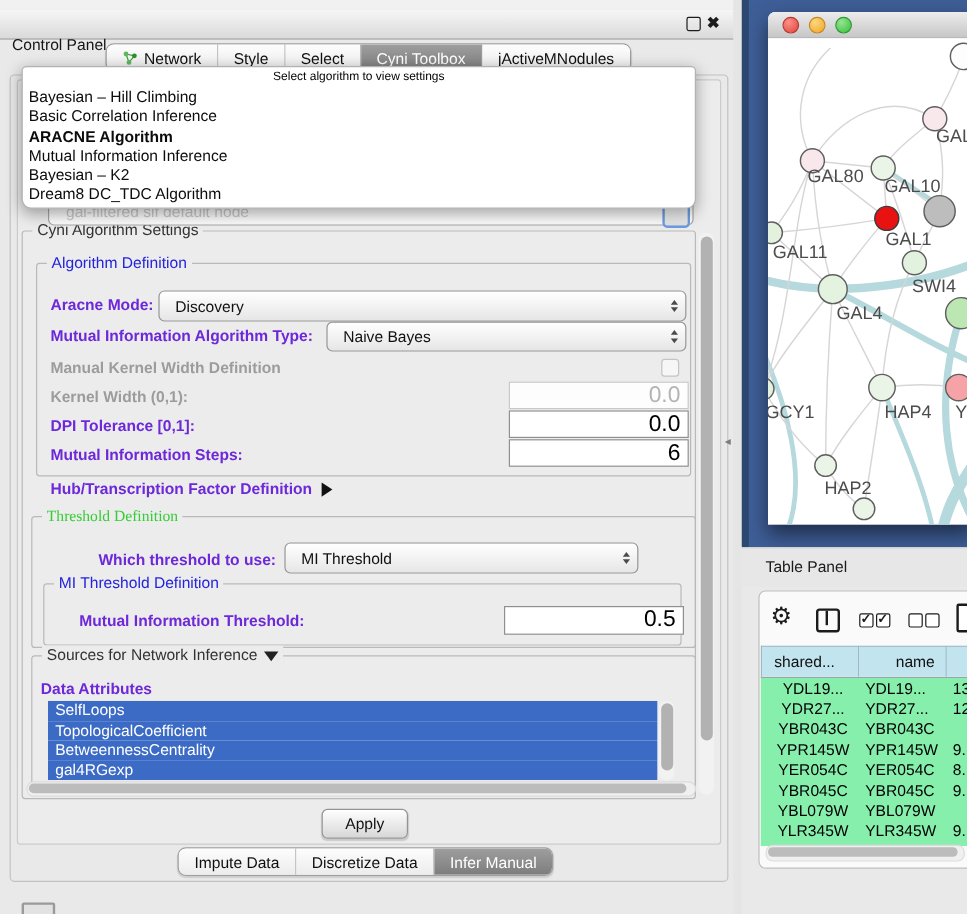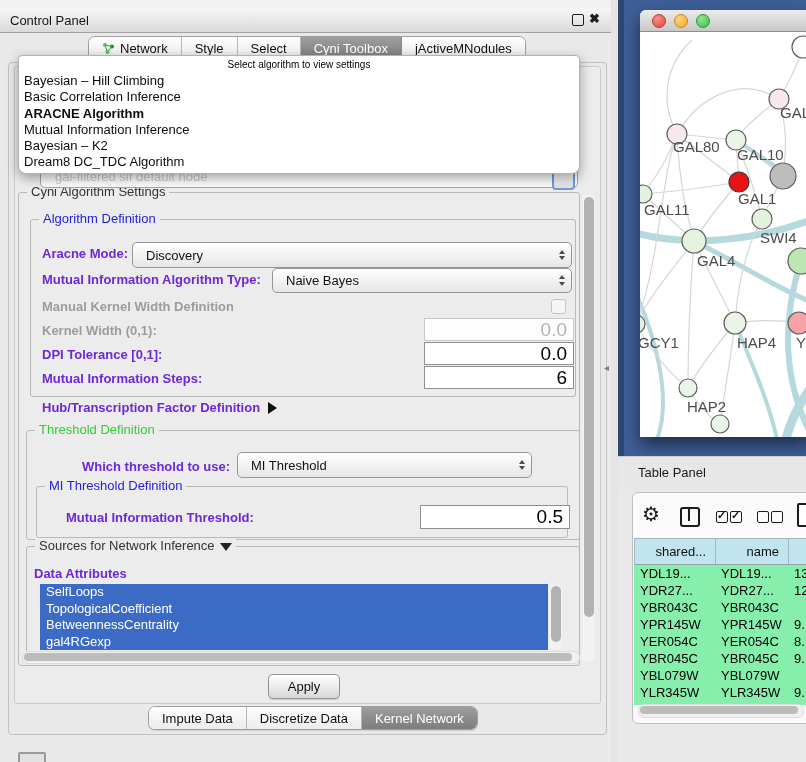--- a/index.html
+++ b/index.html
@@ -4,21 +4,21 @@
 <style>
   html,body{margin:0;padding:0;background:#e9e9e9;}
   .screen{position:relative;width:806px;height:762px;background:#e9e9e9;overflow:hidden;
           font-family:"Liberation Sans",sans-serif;-webkit-font-smoothing:antialiased;}
   .abs{position:absolute;}
 
   
   .top-strip{left:0;top:0;width:612px;height:8px;background:#f1f1f1;border-bottom:1px solid #e0e0e0;}
   .cp-titlebar{left:0;top:8px;width:612px;height:24px;background:linear-gradient(#f6f6f6,#dadada);
                border-bottom:1px solid #a2a2a2;}
-  .cp-title{left:10px;top:13px;font-size:13px;color:#161616;}
+  .cp-title{left:10px;top:30px;font-size:13px;color:#161616;}
   .wbtn-float{left:572px;top:14px;width:10px;height:10px;border:1.6px solid #1c1c1c;border-radius:2px;background:transparent;}
   .wbtn-close{left:589px;top:11px;font-size:13px;font-weight:bold;color:#1c1c1c;}
 
   .tabbar{display:flex;height:22px;border:1px solid #9f9f9f;border-radius:7px;overflow:hidden;
           background:#fafafa;box-shadow:0 1px 1px rgba(0,0,0,.12);}
   #topTabs{left:88px;top:36px;}
   #bottomTabs{left:148px;top:706px;}
   .tab{display:flex;align-items:center;gap:5px;padding:0 13px;font-size:13px;color:#101010;
        border-right:1px solid #b8b8b8;background:linear-gradient(#fdfdfd,#ececec);white-space:nowrap;}
   .tab:last-child{border-right:none;}
@@ -106,21 +106,21 @@
   .cbx.on::after{content:"✓";position:absolute;left:0px;top:-3px;font-size:11px;font-weight:bold;color:#1b1b1b;}
   .ico-page{left:797px;top:503px;width:16px;height:20px;border:2px solid #1b1b1b;border-radius:2px;background:#fff;}
 
   .thead{left:634px;top:538px;width:172px;height:26px;display:flex;overflow:hidden;border-left:1px solid #9fb9c3;border-bottom:1px solid #97a6ad;}
   .th{background:#c2e4ef;border-right:1px solid #9fb9c3;border-top:1px solid #9fb9c3;font-size:13px;color:#111;
       line-height:25px;text-align:right;padding-right:9px;box-sizing:border-box;flex:none;white-space:nowrap;overflow:hidden;}
   .tbody{left:634px;top:565px;width:172px;height:140px;overflow:hidden;background:#86efac;}
   .tr{display:flex;height:17px;}
   .td{font-size:13px;color:#000;line-height:17px;flex:none;white-space:nowrap;overflow:hidden;
       padding-left:6px;box-sizing:border-box;}
-  .col0{width:81px;} .col1{width:73px;} .col2{width:62px;}
+  .col0{width:81px;text-align:center;} .col1{width:73px;} .col2{width:62px;}
   .tp-hscroll{left:638px;top:704px;width:164px;height:12px;}
   .tp-hthumb{left:640px;top:706px;width:158px;height:8px;}
 
   .divider{left:611px;top:0;width:7px;height:762px;background:#e5e5e5;}
   .split-arrow{left:604px;top:362px;font-size:10px;color:#7d7d7d;}
   .corner-box{left:18px;top:752px;width:24px;height:16px;border:2px solid #9a9a9a;border-radius:2px;background:#e2e2e2;}
 </style>
 </head>
 <body>
 
@@ -217,21 +217,21 @@
   <div class="abs field" style="left:424px;top:342px;width:142px;height:21px;">0.0</div>
 
   <div class="abs lbl" style="left:42px;top:371px;">Mutual Information Steps:</div>
   <div class="abs field" style="left:424px;top:366px;width:142px;height:21px;">6</div>
 
   <div class="abs" style="left:42px;top:400px;display:flex;align-items:center;gap:8px;justify-content:space-between;">
     <span class="lbl">Hub/Transcription Factor Definition</span>
     <span class="tri-right"></span>
   </div>
 
-  <div class="abs grp" style="left:26px;top:430px;width:552px;height:108px;">
+  <div class="abs grp" style="left:26px;top:430px;width:552px;height:108px;font-family:Liberation Serif, serif;">
     <span class="grp-title t-green">Threshold Definition</span>
   </div>
 
   <div class="abs lbl" style="left:82px;top:459px;">Which threshold to use:</div>
   <div class="abs combo" style="left:237px;top:452px;width:293px;height:24px;">
     <span class="cv">MI Threshold</span>
     <span class="stepper">
         <i class="up"></i>
         <i class="dn"></i>
       </span>
@@ -265,21 +265,21 @@
   <div class="abs apply-btn">Apply</div>
 
   <div class="abs tabbar" id="bottomTabs">
       <div class="tab">
         <span>Impute Data</span>
       </div>
       <div class="tab">
         <span>Discretize Data</span>
       </div>
       <div class="tab sel">
-        <span>Kernel Network</span>
+        <span>Infer Manual</span>
       </div>
     </div>
 
   <div class="abs net-bg"></div>
   <div class="abs net-window">
     <div class="net-titlebar">
       <span class="light red"></span>
       <span class="light yellow"></span>
       <span class="light green"></span>
     </div>

